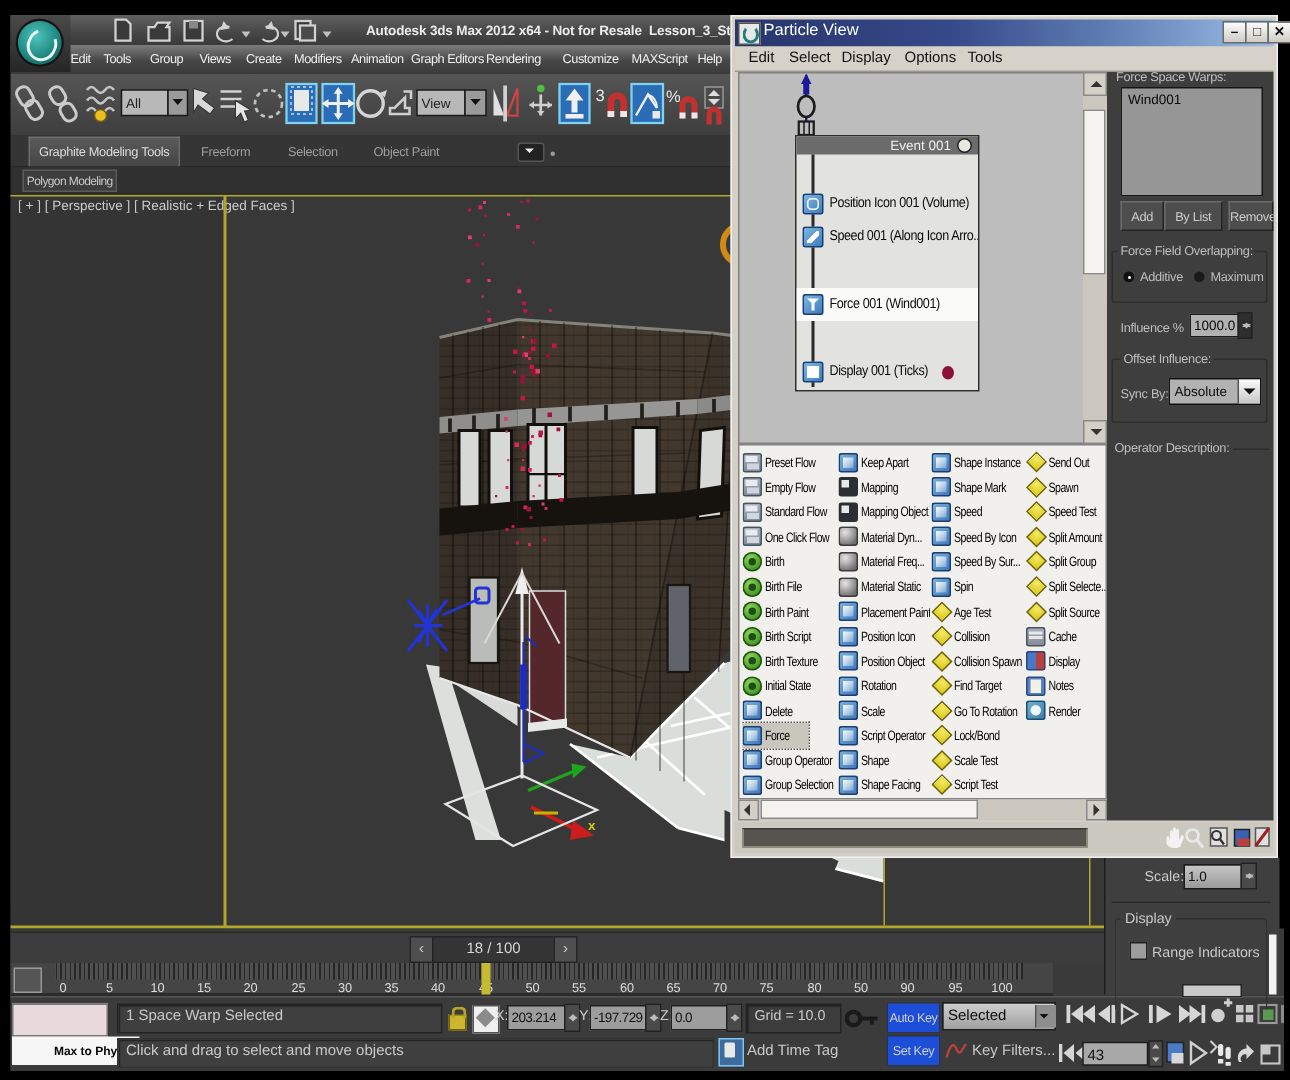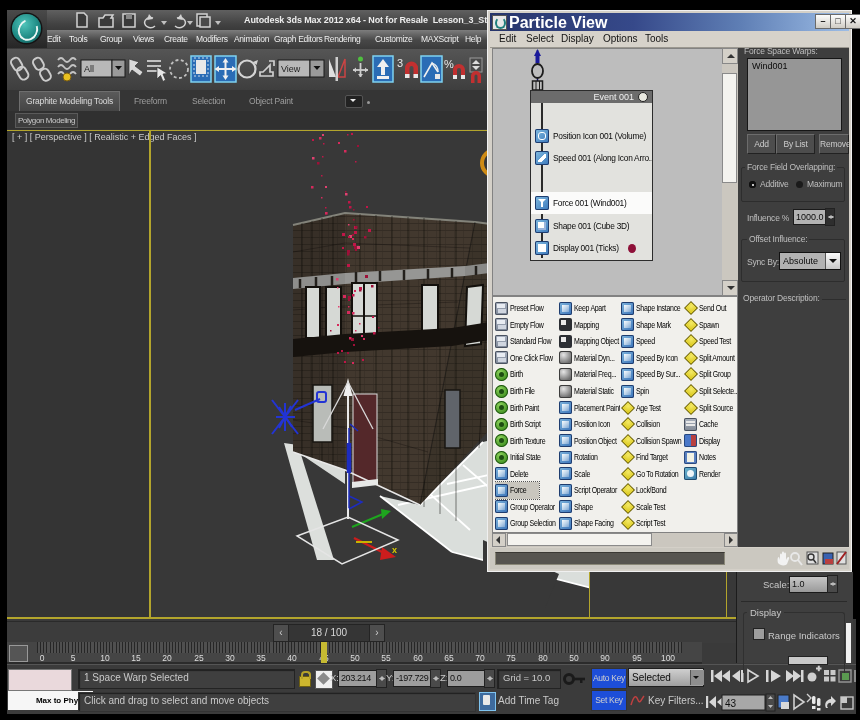--- a/index.html
+++ b/index.html
@@ -44,21 +44,21 @@
 .gbtn{position:absolute;background:#1d4ed8;border:1px solid #5e5e5e;color:#cfcfcf;font-size:10.5px;text-align:center;}
 #pinkbox{left:8px;top:669px;width:62px;height:20px;background:#ead9dc;border:1px solid #777;}
 #maxphys{left:8px;top:691px;width:63px;height:19px;background:#f6f6f6;color:#000;font-family:Liberation Sans, sans-serif;font-size:8px;font-weight:bold;line-height:19px;text-align:center;white-space:nowrap;overflow:hidden;padding-left:22px;}
 
 #cmdpanel{left:736px;top:572px;width:116px;height:91px;background:#3f3f3f;border-left:1px solid #1c1c1c;}
 
 #pv{left:487px;top:10px;width:365px;height:562px;background:#d4d0c8;border:1px solid #f0f0f0;box-sizing:border-box;}
 #pvtitle{left:2px;top:2px;width:359px;height:18px;background:linear-gradient(90deg,#27356b 0%,#36498a 40%,#5f7fb5 70%,#9dbde6 100%);}
 #pvicon{left:4px;top:4px;width:13px;height:13px;background:#e8e8e8;border:1px solid #555;}
 #pvicon:before{content:"";position:absolute;left:2px;top:1px;width:7px;height:8px;border:2px solid #1f7f7c;border-radius:50%;border-top-color:transparent;}
-#pvtitletext{left:21px;top:3px;color:#fff;font-size:16px;font-weight:bold;}
+#pvtitletext{left:21px;top:3px;color:#fff;font-size:11px;font-weight:normal;}
 .wbtn{position:absolute;top:3px;width:14px;height:13px;background:linear-gradient(#fdfdfd,#cfccC4);border:1px solid #6a6a6a;color:#111;font-size:9px;font-weight:bold;text-align:center;line-height:12px;}
 #pvmenu{left:2px;top:20px;width:359px;height:17px;background:#d6d2ca;color:#111;font-size:10px;border-bottom:1px solid #9a978f;box-sizing:border-box;}
 #pvmenu span{position:absolute;top:2px;}
 #pvcanvas{left:4px;top:37px;width:230px;height:248px;background:#bdbdbd;border:1px solid #828282;border-right:none;box-sizing:border-box;}
 #pvvsb{left:234px;top:37px;width:16px;height:248px;background:#cbc7bf;}
 #pvdepot{left:4px;top:285px;width:246px;height:237px;background:#f1f0ec;border:1px solid #828282;box-sizing:border-box;}
 #pvhsb{left:4px;top:522px;width:246px;height:14px;background:#cbc7bf;}
 #pvpanel{left:250px;top:37px;width:111px;height:499px;background:#3e3e3e;color:#c4c4c4;}
 #pvstatus{left:2px;top:537px;width:359px;height:21px;background:#cbc8c0;}
 .sbarrow{position:absolute;background:#d4d0c8;border:1px solid #888;box-sizing:border-box;}
@@ -630,26 +630,20 @@
             <i class="g2"></i>
           </div>
           <div class="txt">Speed 001 (Along Icon Arro...</div>
         </div>
       <div class="evrow" style="top:101px;background:#fbfbfa">
           <div class="evic ebl">
             <i class="g4"></i>
           </div>
           <div class="txt">Force 001 (Wind001)</div>
         </div>
-      <div class="evrow" style="top:124px">
-          <div class="evic ebl">
-            <i class="g5"></i>
-          </div>
-          <div class="txt">Shape 001 (Cube 3D)</div>
-        </div>
       <div class="evrow" style="top:146px">
           <div class="evic ebl">
             <i class="g6"></i>
           </div>
           <div class="txt">Display 001 (Ticks)</div>
         <div style="position:absolute;right:16px;top:7px;width:8px;height:9px;border-radius:50%;background:#8e1038"></div>
         </div>
     </div>
   </div>
   <div class="abs" id="pvvsb">

